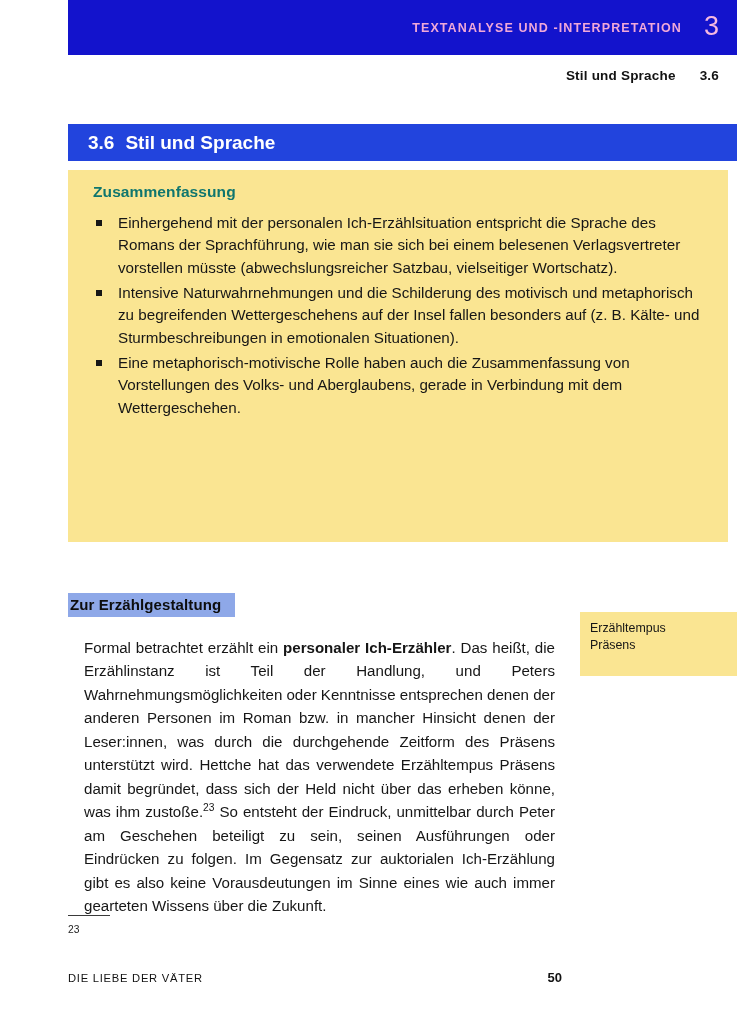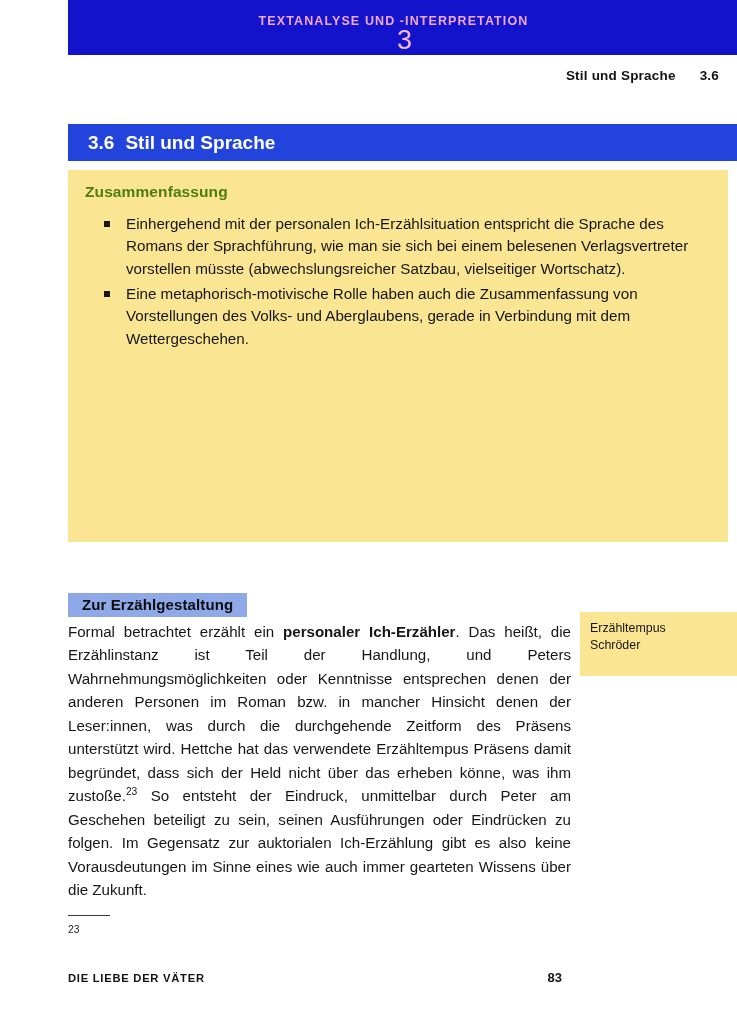--- a/index.html
+++ b/index.html
@@ -22,21 +22,20 @@
     left: 68px;
     top: 0;
     width: 669px;
     height: 55px;
     background: #1313cc;
     display: flex;
     align-items: center;
     justify-content: flex-end;
     box-sizing: border-box;
     padding-right: 18px;
-    flex-direction: column;
   }
   .chapter-bar-title {
     color: #f0a8d8;
     font-size: 12.5px;
     letter-spacing: 1.1px;
     font-weight: 600;
     white-space: nowrap;
   }
   .chapter-bar-number {
     color: #f5b8e0;
@@ -93,26 +92,26 @@
     top: 170px;
     width: 660px;
     min-height: 372px;
     background: #fae592;
     box-sizing: border-box;
     padding: 13px 18px 18px 13px;
   }
   .summary-title {
     font-size: 15.5px;
     font-weight: 700;
-    color: #4d7c0f;
-    margin: 0 0 11px 4px;
+    color: #0f766e;
+    margin: 0 0 11px 12px;
     letter-spacing: 0.1px;
   }
   .summary-list {
-    margin: 12px;
+    margin: 4px;
     padding: 0;
     list-style: none;
   }
   .summary-item {
     position: relative;
     padding-left: 33px;
     margin-bottom: 3px;
     font-size: 15.2px;
     line-height: 1.47;
     color: #161616;
@@ -129,37 +128,37 @@
 
   
   .subhead-chip {
     position: absolute;
     left: 68px;
     top: 593px;
     background: #8ea8e8;
     color: #0d0d0d;
     font-size: 15px;
     font-weight: 700;
-    padding: 3px 14px 4px 14px;
+    padding: 3px 14px 4px 2px;
     letter-spacing: 0.1px;
   }
 
   
   .body-column {
     position: absolute;
     left: 68px;
     top: 620px;
     width: 503px;
     font-size: 15.1px;
     line-height: 1.555;
     text-align: justify;
     color: #161616;
     hyphens: manual;
   }
-  .body-column p { margin: 0; }
+  .body-column p { margin: 16px; }
   .body-column b { font-weight: 700; }
   .body-column sup {
     font-size: 0.68em;
     vertical-align: super;
     line-height: 0;
   }
 
   
   .margin-note {
     position: absolute;
@@ -202,21 +201,21 @@
     position: absolute;
     left: 68px;
     top: 970px;
     width: 494px;
     display: flex;
     align-items: baseline;
     justify-content: space-between;
   }
   .footer-title {
     font-size: 11.2px;
-    font-weight: 700;
+    font-weight: 400;
     letter-spacing: 0.75px;
     color: #121212;
   }
   .footer-pagenum {
     font-size: 13px;
     font-weight: 600;
     color: #121212;
   }
 </style>
 </head>
@@ -239,41 +238,45 @@
 
 <div class="summary-box">
   <h2 class="summary-title">Zusammenfassung</h2>
   <ul class="summary-list">
     <li class="summary-item">
       <span class="bullet-square"></span>
       <span>Einhergehend mit der personalen Ich-Erzählsituation entspricht die Sprache des Romans der Sprachführung, wie man sie sich bei einem belesenen Verlagsvertreter vorstellen müsste (abwechslungsreicher Satzbau, vielseitiger Wortschatz).</span>
     </li>
     <li class="summary-item">
       <span class="bullet-square"></span>
+      <span>Intensive Naturwahrnehmungen und die Schilderung des motivisch und metaphorisch zu begreifenden Wettergeschehens auf der Insel fallen besonders auf (z. B. Kälte- und Sturmbeschreibungen in emotionalen Situationen).</span>
+    </li>
+    <li class="summary-item">
+      <span class="bullet-square"></span>
       <span>Eine metaphorisch-motivische Rolle haben auch die Zusammenfassung von Vorstellungen des Volks- und Aberglaubens, gerade in Verbindung mit dem Wettergeschehen.</span>
     </li>
   </ul>
 </div>
 
 <div class="subhead-chip">
   <span>Zur Erzählgestaltung</span>
 </div>
 
 <div class="body-column">
   <p><span>Formal betrachtet erzählt ein </span><b>personaler Ich-Erzähler</b><span>. Das heißt, die Erzählinstanz ist Teil der Handlung, und Peters Wahrnehmungsmöglichkeiten oder Kenntnisse entsprechen denen der anderen Personen im Roman bzw. in mancher Hinsicht denen der Leser:innen, was durch die durchgehende Zeitform des Präsens unterstützt wird. Hettche hat das verwendete Erzähltempus Präsens damit begründet, dass sich der Held nicht über das erheben könne, was ihm zustoße.</span><sup>23</sup><span> So entsteht der Eindruck, unmittelbar durch Peter am Geschehen beteiligt zu sein, seinen Ausführungen oder Eindrücken zu folgen. Im Gegensatz zur auktorialen Ich-Erzählung gibt es also keine Vorausdeutungen im Sinne eines wie auch immer gearteten Wissens über die Zukunft.</span></p>
 </div>
 
 <div class="margin-note">
   <div>Erzähltempus</div>
-  <div>Schröder</div>
+  <div>Präsens</div>
 </div>
 
 <div class="footnote-area">
   <div class="footnote-rule"></div>
   <div class="footnote-entry">
     <span>23</span>
   </div>
 </div>
 
 <div class="page-footer">
   <span class="footer-title">DIE LIEBE DER VÄTER</span>
-  <span class="footer-pagenum">83</span>
+  <span class="footer-pagenum">50</span>
 </div>
 
 </body></html>

